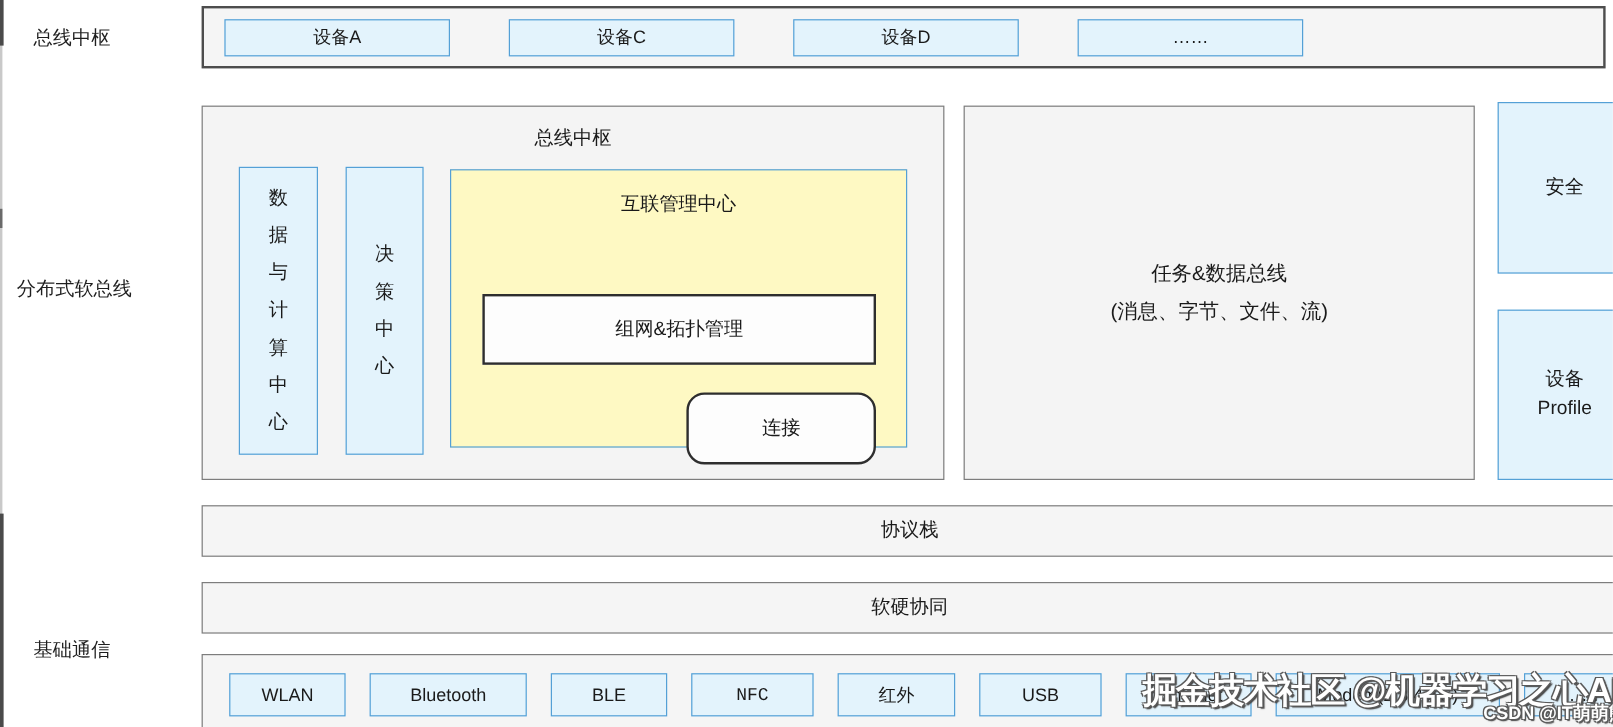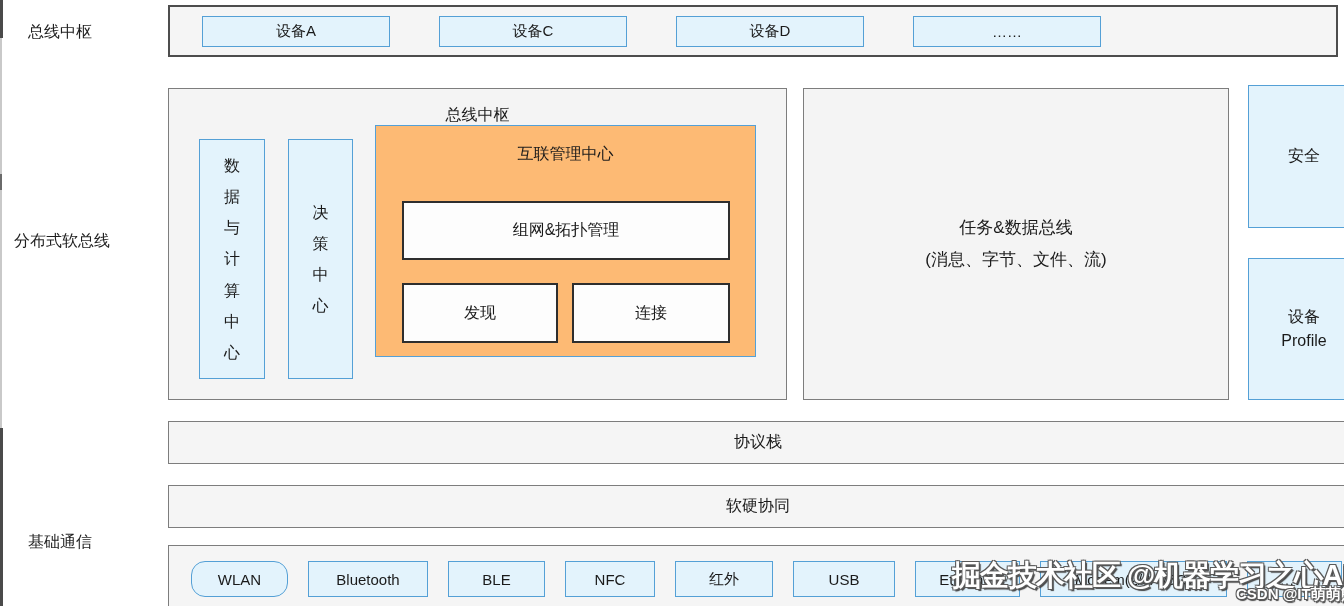--- a/index.html
+++ b/index.html
@@ -17,61 +17,61 @@
   .edge-dark.seg2{top:174px;height:16px;width:2px;background:#6a6a6a;}
   .edge-dark.seg3{top:428px;height:178px;}
 
   .side-label{position:absolute;font-size:16px;color:#1f1f1f;white-space:nowrap;}
 
   
   .gray-box{position:absolute;background:#f4f4f4;border:1.5px solid #7d7d7d;box-sizing:border-box;}
   .blue-box{background:#e3f3fc;border:1.5px solid #54a0d6;box-sizing:border-box;
             display:flex;align-items:center;justify-content:center;font-size:15px;}
   .white-box{background:#fdfdfd;border:2px solid #2e2e2e;box-sizing:border-box;
-             display:flex;align-items:center;justify-content:center;font-size:16px;}
+             display:flex;align-items:center;justify-content:center;font-size:16px;margin-top:28px;}
 
   
   .terminal-row{position:absolute;left:168px;top:5px;width:1170px;height:52px;
     background:#f5f5f5;border:2px solid #4d4d4d;box-sizing:border-box;
-    display:flex;align-items:center;gap:49px;padding-left:32px;}
+    display:flex;align-items:center;gap:49px;padding-left:17px;}
   .device-box{width:188px;height:31px;flex:0 0 auto;}
 
   
   .bus-hub{left:168px;top:88px;width:619px;height:312px;padding-left:37px;}
   .bus-hub-title{position:absolute;left:0;top:16px;width:100%;text-align:center;font-size:16px;}
   .v-box{position:absolute;white-space:pre-line;text-align:center;line-height:1.95;font-size:16px;}
   .data-compute{left:30px;top:50px;width:66px;height:240px;}
   .decision{left:119px;top:50px;width:65px;height:240px;}
-  .interconnect{position:absolute;left:206px;top:36px;width:381px;height:232px;
-    background:#fdba74;border:1.5px solid #54a0d6;box-sizing:border-box;}
+  .interconnect{position:absolute;left:206px;top:52px;width:381px;height:232px;
+    background:#fef9c3;border:1.5px solid #54a0d6;box-sizing:border-box;}
   .interconnect-title{position:absolute;left:0;top:18px;width:100%;text-align:center;font-size:16px;}
   .networking{position:absolute;left:26px;top:75px;width:328px;height:59px;}
   .discovery{position:absolute;left:26px;top:157px;width:156px;height:60px;}
-  .connection{position:absolute;left:196px;top:157px;width:158px;height:60px;}
+  .connection{position:absolute;left:196px;top:157px;width:158px;height:60px;border-radius:15px;}
 
   .task-bus{left:803px;top:88px;width:426px;height:312px;
     display:flex;flex-direction:column;justify-content:center;
     font-size:17px;line-height:1.9;text-align:center;}
 
   .security{position:absolute;left:1248px;top:85px;width:112px;height:143px;font-size:16px;}
   .device-profile{position:absolute;left:1248px;top:258px;width:112px;height:142px;
     font-size:16px;white-space:pre-line;text-align:center;line-height:1.5;}
 
   
   .bar{position:absolute;left:168px;width:1180px;height:43px;background:#f5f5f5;
     border:1.5px solid #7d7d7d;box-sizing:border-box;
     display:flex;align-items:center;justify-content:center;font-size:16px;}
   .protocol-bar{top:421px;}
   .hwsw-bar{top:485px;}
 
   .transport-row{position:absolute;left:168px;top:545px;width:1180px;height:68px;
     background:#f5f5f5;border:1.5px solid #7d7d7d;box-sizing:border-box;
     display:flex;align-items:flex-start;gap:20px;padding:15px 0 0 22px;}
   .transport-box{height:36px;flex:0 0 auto;font-size:15px;}
-  .t0{width:97px;border-radius:14px;}.t1{width:120px;}.t2{width:97px;}.t3{width:90px;}.t4{width:98px;}
+  .t0{width:97px;}.t1{width:131px;}.t2{width:97px;}.t3{width:102px;font-family:Liberation Mono, monospace;}.t4{width:98px;}
   .t5{width:102px;}.t6{width:105px;}.t7{width:187px;}.t8{width:95px;}
 
   
   .wm-large{position:absolute;left:952px;top:556px;font-size:29px;font-weight:bold;
     color:#ffffff;white-space:nowrap;letter-spacing:-1px;
     text-shadow:-1px -1px 0 #5a5a5a,1px -1px 0 #5a5a5a,-1px 1px 0 #5a5a5a,
                 1px 1px 0 #5a5a5a,2px 2px 1px #444444;}
   .wm-small{position:absolute;left:1236px;top:585px;font-size:15px;font-weight:bold;
     color:#ffffff;white-space:nowrap;
     text-shadow:-1px -1px 0 #5a5a5a,1px -1px 0 #5a5a5a,-1px 1px 0 #5a5a5a,
@@ -109,21 +109,20 @@
 中
 心</div>
     <div class="blue-box v-box decision">决
 策
 中
 心</div>
 
     <div class="interconnect">
       <div class="interconnect-title">互联管理中心</div>
       <div class="white-box networking">组网&amp;拓扑管理</div>
-      <div class="white-box discovery">发现</div>
       <div class="white-box connection">连接</div>
     </div>
   </div>
 
   <div class="gray-box task-bus">
     <div>任务&amp;数据总线</div>
     <div>(消息、字节、文件、流)</div>
   </div>
 
   <div class="blue-box security">安全</div>

